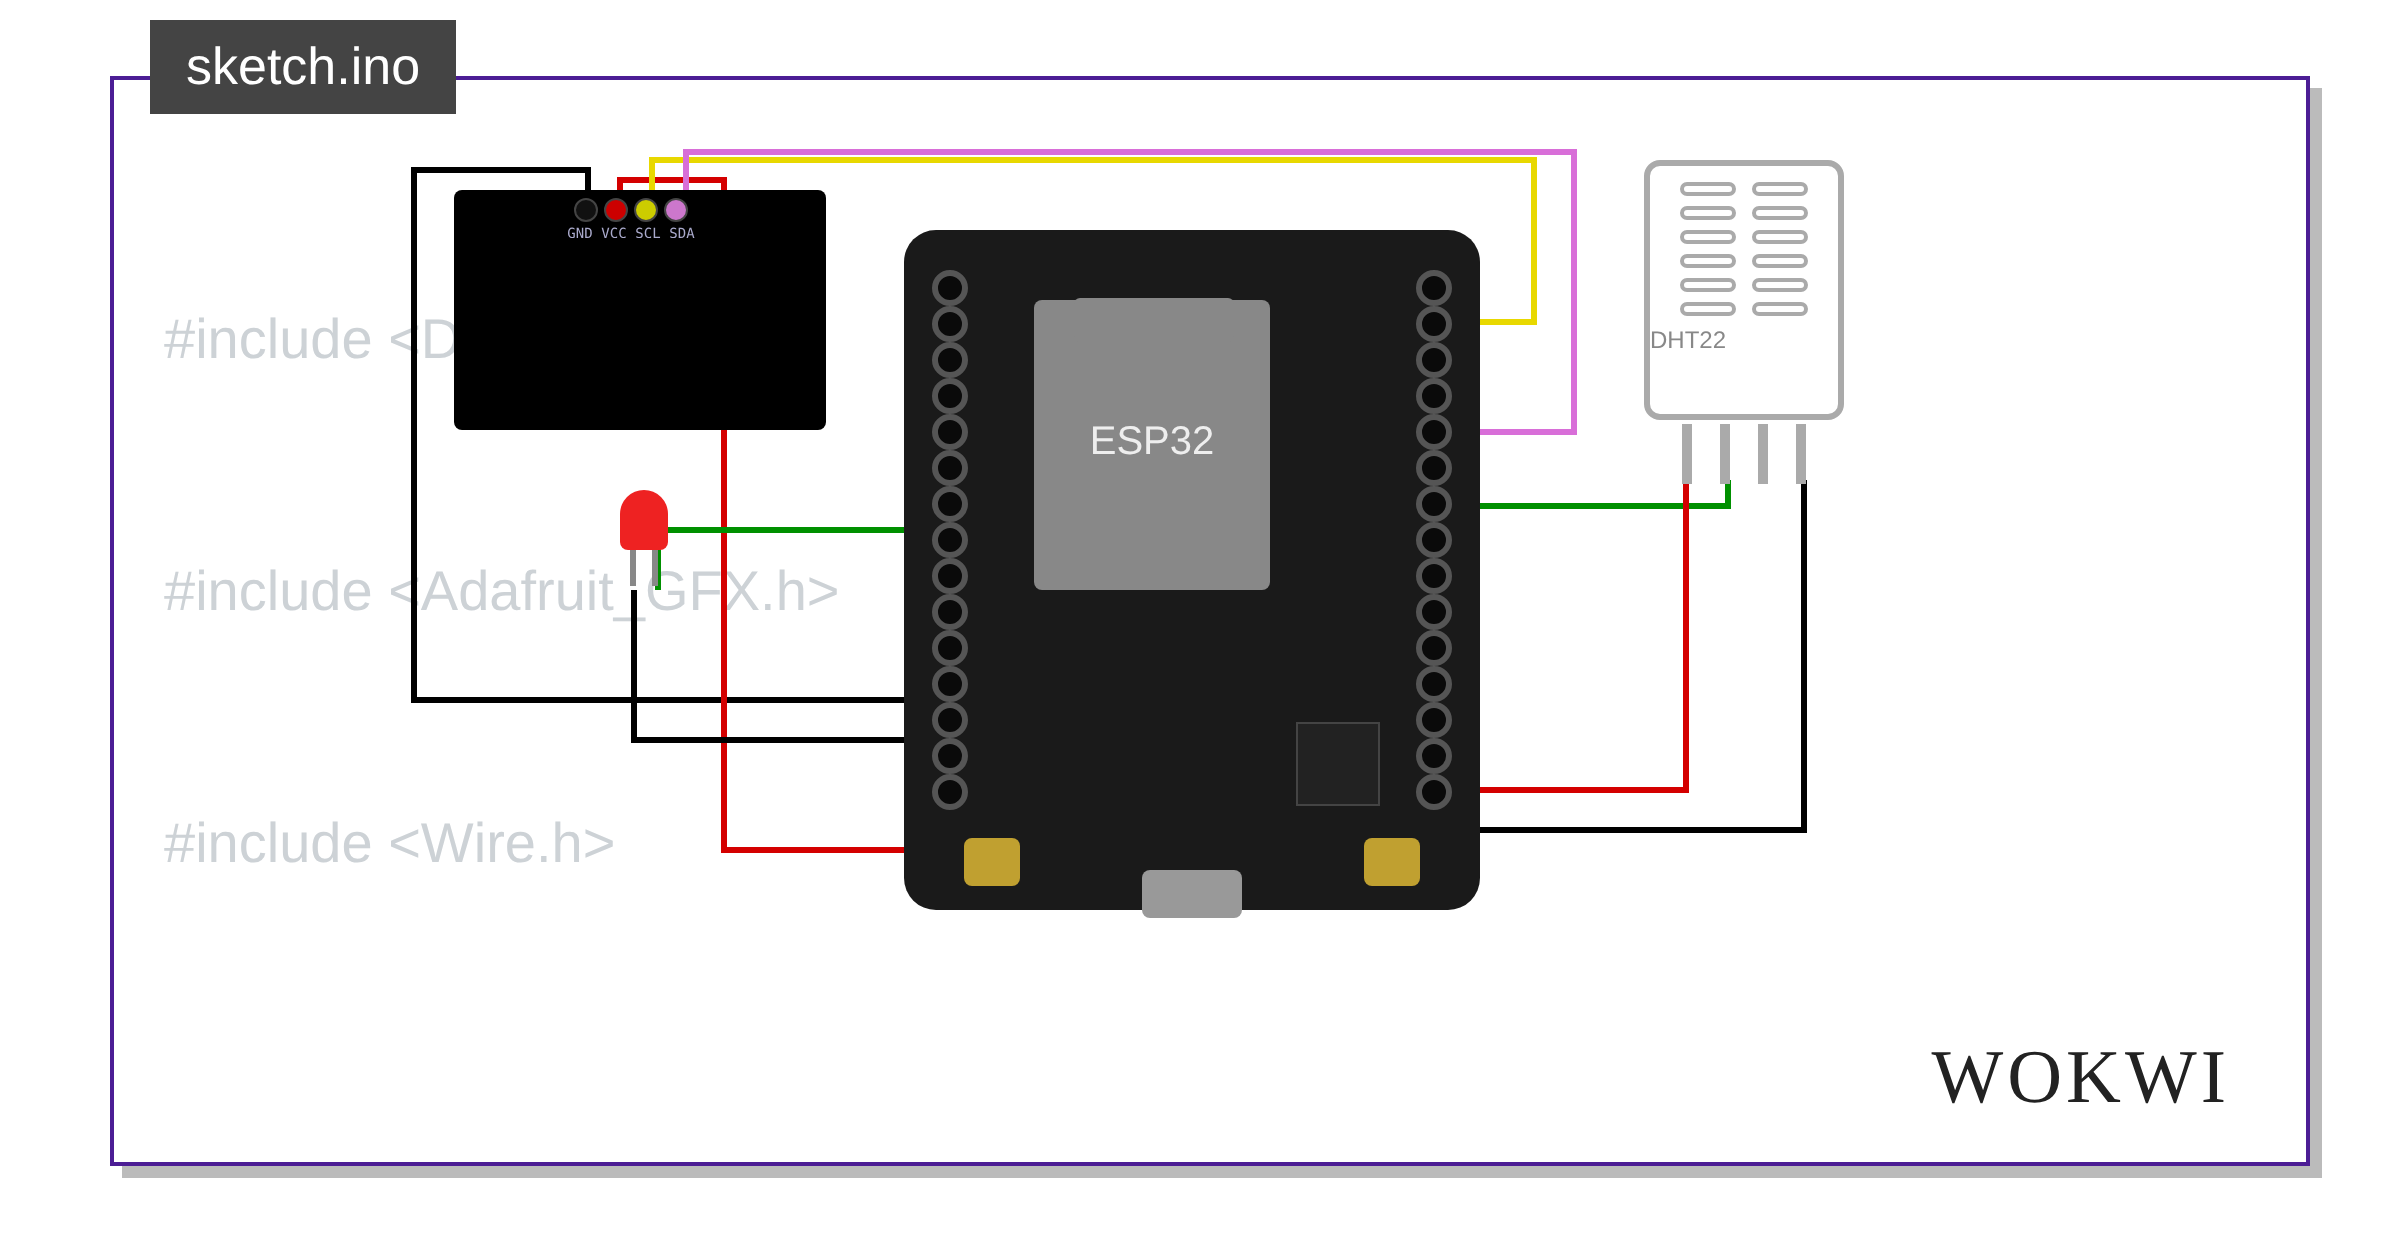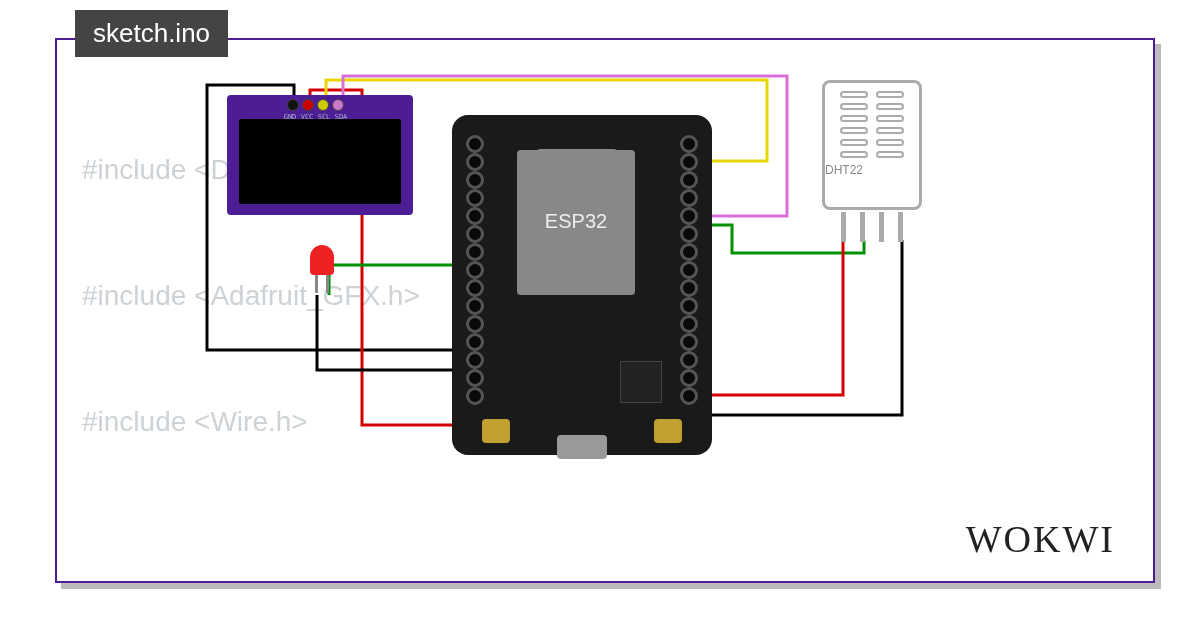--- a/index.html
+++ b/index.html
@@ -2,32 +2,32 @@
 <html><head>
 <meta charset="utf-8">
 <style>
 *{margin:0;padding:0;box-sizing:border-box}
 body{width:1200px;height:630px;background:#fff;font-family:-apple-system,BlinkMacSystemFont,"Segoe UI",Roboto,sans-serif;position:relative;overflow:hidden}
 .container{position:absolute;top:38px;left:55px;width:1100px;height:545px;background:#fff;border:2px solid #4c1d95;box-shadow:6px 6px 0 #bbb}
 .tab{position:absolute;top:-30px;left:18px;background:#444;color:#fff;padding:8px 18px;font-size:26px;font-family:"Segoe UI",sans-serif;z-index:10}
 .code-bg{position:absolute;top:25px;left:25px;font-size:28px;line-height:42px;color:#cdd2d6;font-family:-apple-system,BlinkMacSystemFont,"Segoe UI",sans-serif;white-space:pre}
 .brand{position:absolute;bottom:20px;right:38px;font-family:Liberation Serif, serif;font-size:38px;font-weight:300;letter-spacing:2px;color:#222}
 
-.oled{position:absolute;top:55px;left:170px;width:186px;height:120px;background:#4c1d95;border-radius:4px}
+.oled{position:absolute;top:55px;left:170px;width:186px;height:120px;background:#000000;border-radius:4px}
 .oled-screen{position:absolute;top:24px;left:12px;width:162px;height:85px;background:#000;border-radius:2px}
 .oled-pins{position:absolute;top:4px;left:60px;display:flex;gap:3px}
 .oled-pin{width:12px;height:12px;border-radius:50%;background:#888;border:1px solid #444}
 .oled-pin:nth-child(1){background:#111}
 .oled-pin:nth-child(2){background:#c00}
 .oled-pin:nth-child(3){background:#cc0}
 .oled-pin:nth-child(4){background:#c7c}
 .oled-labels{position:absolute;top:18px;left:55px;display:flex;gap:1px;font-size:7px;color:#aac;font-family:monospace}
 .oled-labels span{width:16px;text-align:center}
 
-.esp{position:absolute;top:75px;left:395px;width:260px;height:340px;background:#1a1a1a;border-radius:16px}
+.esp{position:absolute;top:75px;left:395px;width:288px;height:340px;background:#1a1a1a;border-radius:16px}
 .esp-inner{position:absolute;top:35px;left:65px;width:118px;height:145px;background:#888;border-radius:4px}
 .esp-label{position:absolute;top:60px;left:0;width:100%;text-align:center;color:#eee;font-size:20px;font-family:sans-serif}
 .esp-antenna{position:absolute;top:-1px;left:20px;width:80px;height:22px;background:#888;border-radius:3px}
 .esp-pins-left,.esp-pins-right{position:absolute;width:26px;top:20px;bottom:50px;display:flex;flex-direction:column;justify-content:space-between}
 .esp-pins-left{left:10px}.esp-pins-right{right:10px}
 .pin{width:18px;height:18px;background:#0a0a0a;border-radius:50%;border:3px solid #555;margin:0 auto}
 .esp-usb{position:absolute;bottom:-4px;left:50%;transform:translateX(-50%);width:50px;height:24px;background:#999;border-radius:4px}
 .esp-btn{position:absolute;bottom:12px;width:28px;height:24px;background:#c0a030;border-radius:4px}
 .esp-btn.l{left:30px}.esp-btn.r{right:30px}
 .esp-chip{position:absolute;bottom:52px;right:50px;width:42px;height:42px;background:#222;border:1px solid #444}

